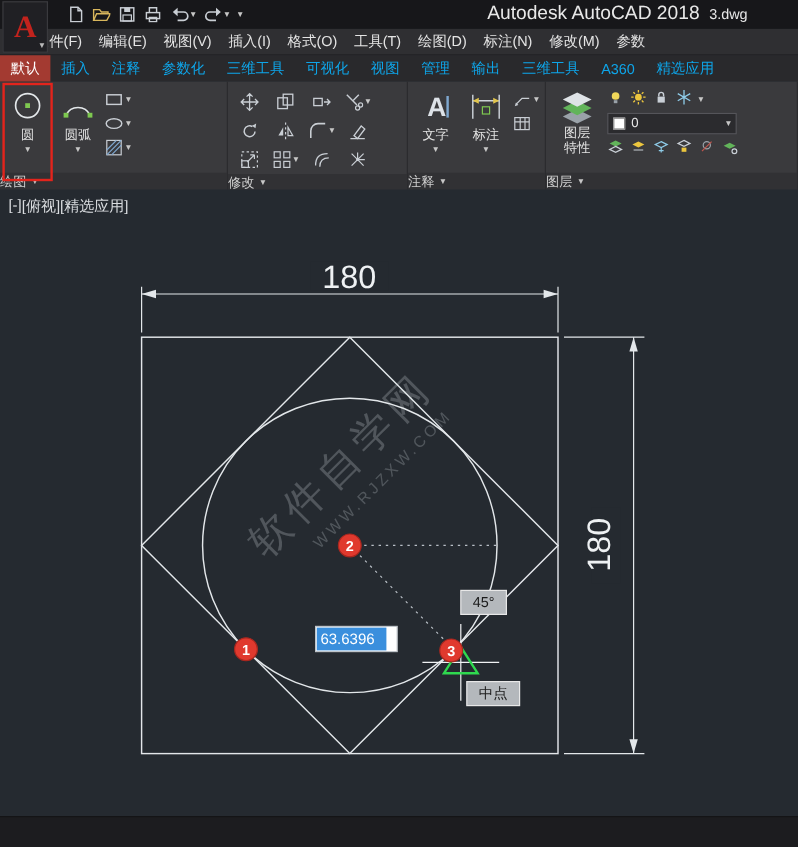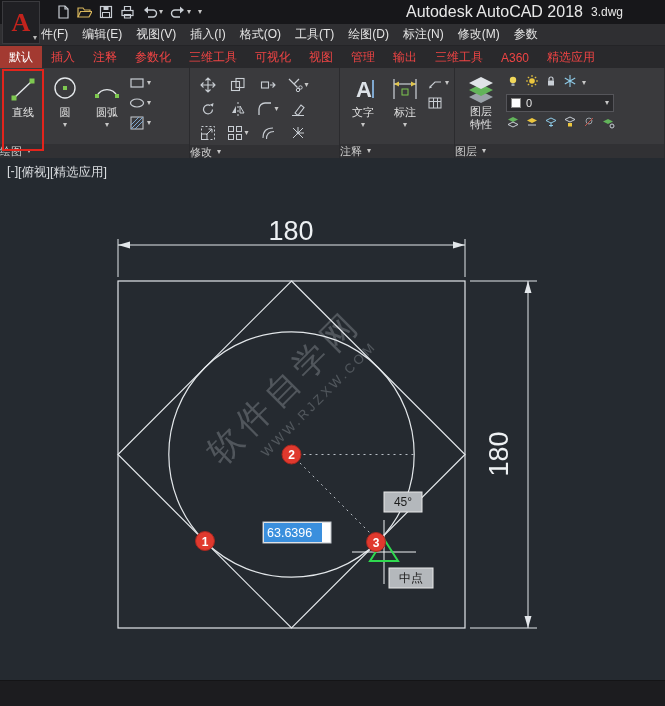--- a/index.html
+++ b/index.html
@@ -18,21 +18,21 @@
   .chev{font-size:8px;color:#c7c7c7;line-height:1}
   .tb-title{margin-left:auto;color:#e8e8e8;font-size:16px;white-space:nowrap}
   .tb-doc{margin:0 42px 0 8px;color:#e8e8e8;font-size:12px;white-space:nowrap}
 
   
   .menubar{height:22px;background:#2f2f32;display:flex;align-items:center;padding-left:22px;border-bottom:1px solid #242427;overflow:hidden}
   .menu-item{padding:0 7px;height:100%;display:flex;align-items:center;white-space:nowrap;color:#e4e4e4;cursor:pointer}
 
   
   .tabs{height:22px;background:#29292c;display:flex;align-items:center;padding-left:0;overflow:hidden}
-  .tab{padding:4px 9px 3px;color:#ef4444;white-space:nowrap;cursor:pointer}
+  .tab{padding:4px 9px 3px;color:#0ea5e9;white-space:nowrap;cursor:pointer}
   .tab.active{background:#a33a31;color:#fff}
 
   
   .ribbon{height:90px;background:#3a3a3d;display:flex}
   .panel{position:relative;display:flex;flex-direction:column;border-right:1px solid #2b2b2e}
   .panel-body{flex:1;display:flex;align-items:stretch;padding:3px 3px 0;gap:2px}
   .panel-title{height:14px;background:#313134;color:#cfcfcf;font-size:11px;display:flex;align-items:center;gap:5px;cursor:pointer}
   .bigbtn{width:40px;display:flex;flex-direction:column;align-items:center;justify-content:flex-start;gap:1px;padding-top:3px;cursor:pointer}
   .bigbtn .lbl{font-size:11px;color:#e3e3e3;white-space:nowrap}
   .smallcol{display:flex;flex-direction:column;justify-content:flex-start;gap:4px;padding-top:4px}
@@ -143,28 +143,20 @@
     <span class="tab">精选应用</span>
   </div>
 
   <div class="ribbon">
 
     <div class="panel" style="width:190px">
       <div class="red-box"></div>
       <div class="panel-body">
         <div class="bigbtn">
           <svg width="30" height="30" viewBox="0 0 30 30">
-            <line x1="6" y1="24" x2="24" y2="7" stroke="#e3e7ea" stroke-width="1.4"></line>
-            <rect x="3.5" y="21.5" width="5" height="5" fill="#7ec850"></rect>
-              <rect x="21.5" y="4.5" width="5" height="5" fill="#7ec850"></rect>
-          </svg>
-          <span class="lbl">直线</span>
-        </div>
-        <div class="bigbtn">
-          <svg width="30" height="30" viewBox="0 0 30 30">
             <circle cx="15" cy="14" r="10" fill="none" stroke="#e3e7ea" stroke-width="1.4"></circle>
             <rect x="13" y="12" width="4" height="4" fill="#7ec850"></rect>
           </svg>
           <span class="lbl">圆</span>
           <span class="chev">▾</span>
         </div>
         <div class="bigbtn">
           <svg width="30" height="30" viewBox="0 0 30 30">
             <path d="M5 22A11 11 0 0 1 25 22" fill="none" stroke="#e3e7ea" stroke-width="1.4"></path>
             <rect x="3" y="20" width="4" height="4" fill="#7ec850"></rect>

